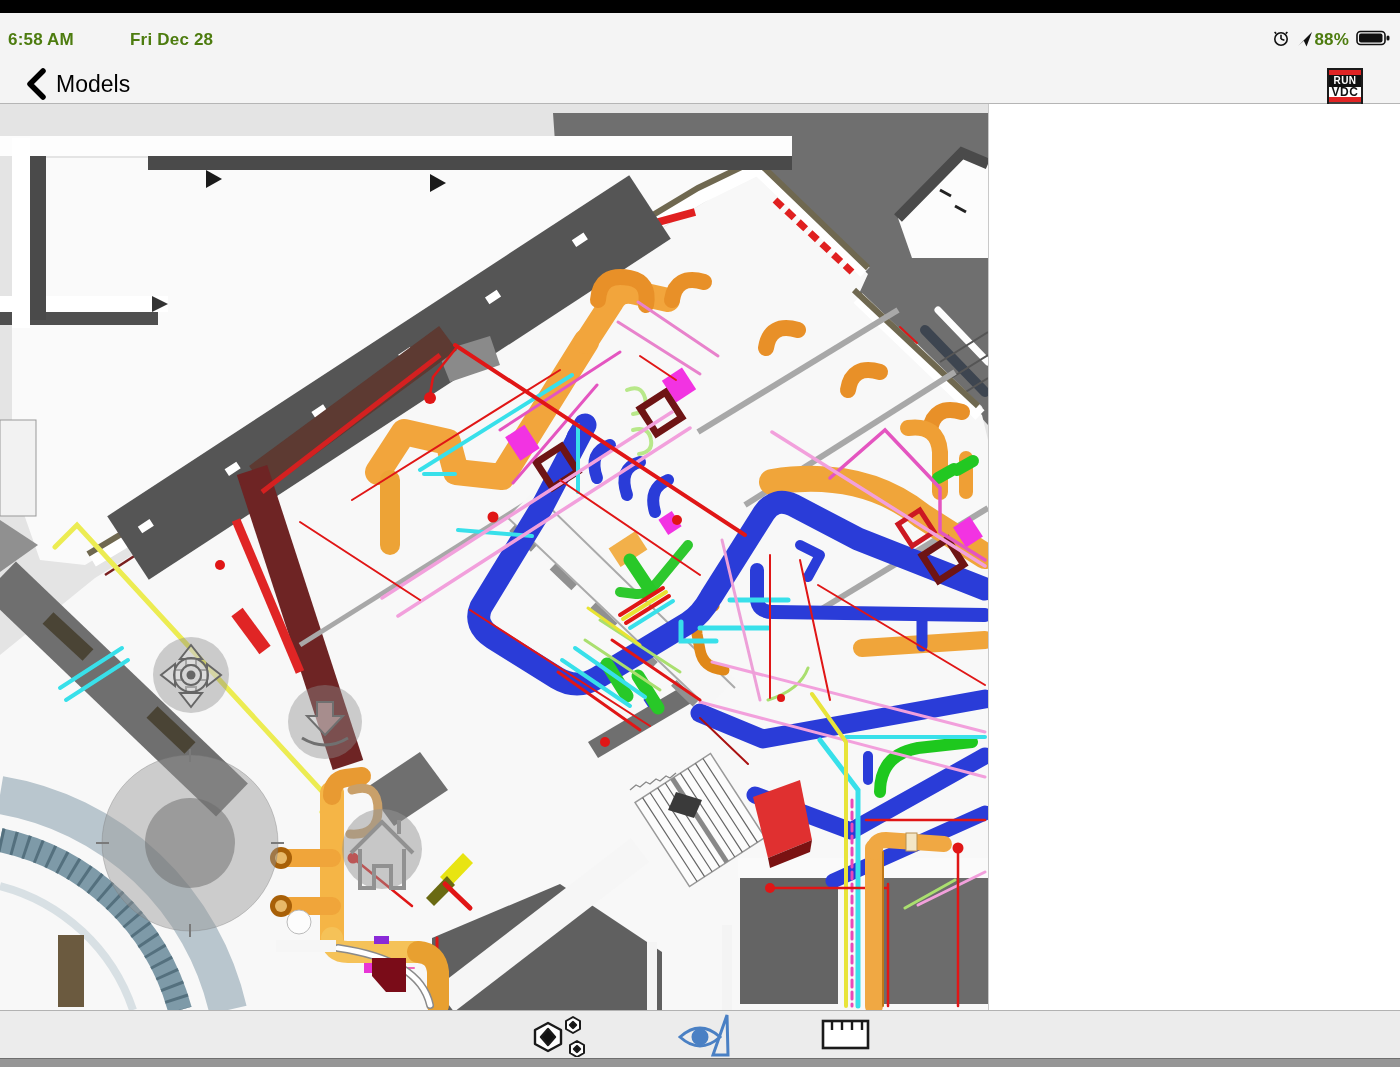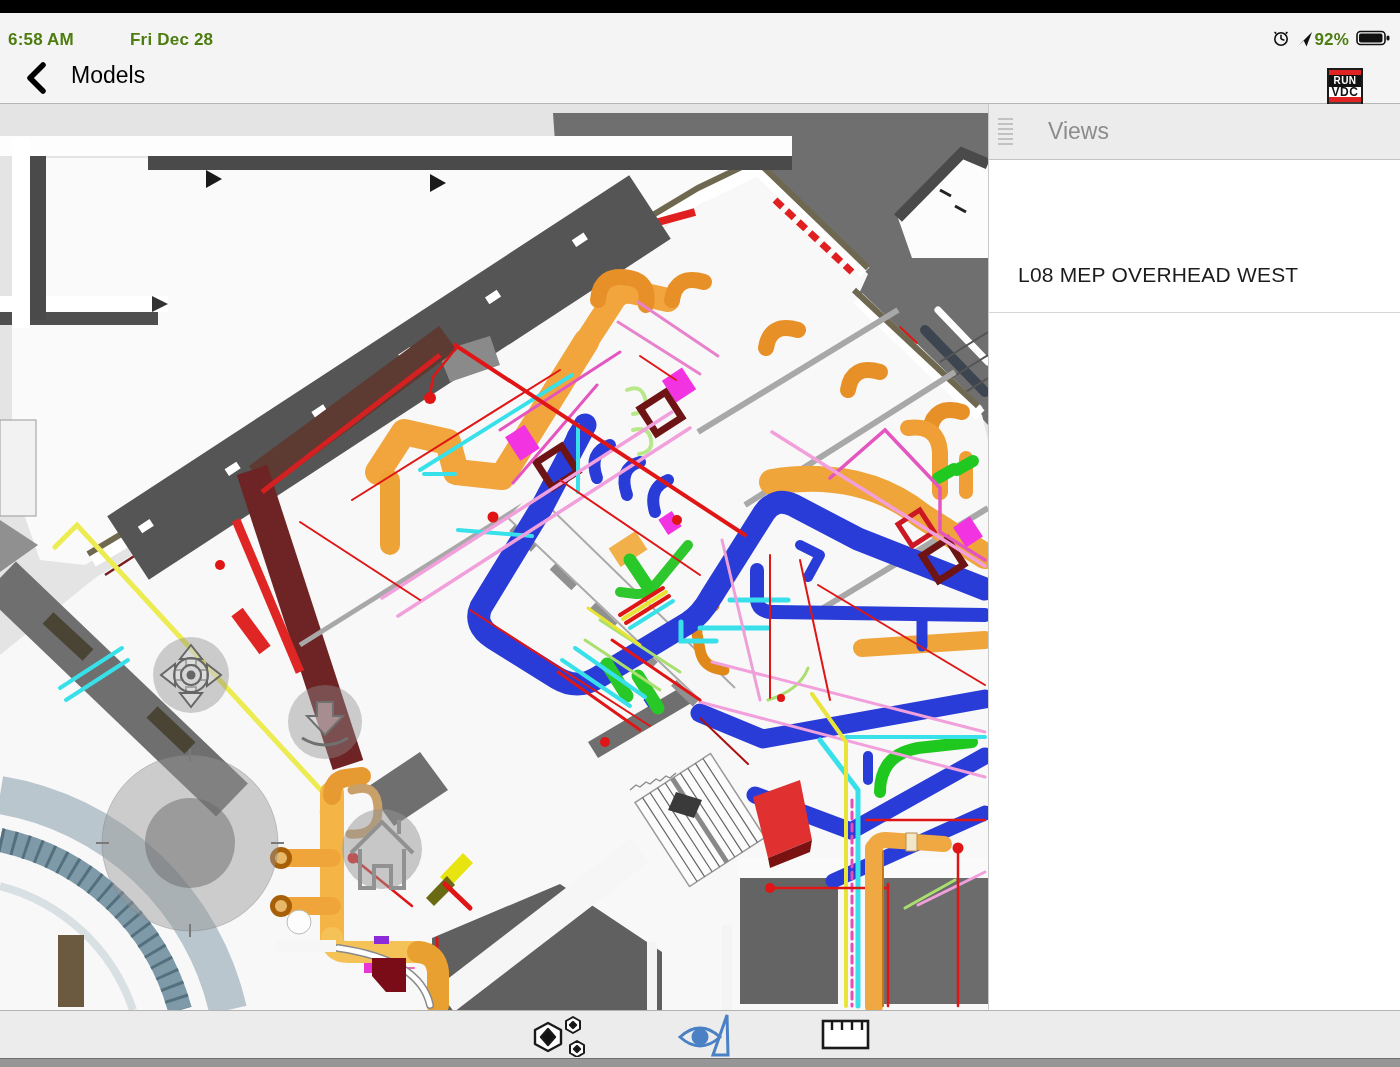--- a/index.html
+++ b/index.html
@@ -9,21 +9,21 @@
   .abs{position:absolute;}
   
   #top-black{left:0;top:0;width:1400px;height:13px;background:#000;}
   
   #chrome-top{left:0;top:13px;width:1400px;height:91px;background:#f4f4f4;
               border-bottom:1px solid #b5b5b5;box-sizing:border-box;}
   .status-text{font-size:17px;font-weight:700;color:#4d7c0f;letter-spacing:.2px;}
   #status-time{left:8px;top:17px;}
   #status-date{left:88px;top:17px;margin-left:42px;}
   #status-batt-pct{top:17px;right:51px;}
-  #nav-back{left:26px;top:49px;width:160px;height:44px;cursor:pointer;display:flex;gap:15px;}
+  #nav-back{left:26px;top:49px;width:160px;height:44px;cursor:pointer;display:flex;align-items:center;}
   #nav-back-label{font-size:23px;color:#000;margin-left:10px;}
   
   #logo{left:1327px;top:55px;width:36px;height:52px;border:2px solid #1a1a1a;background:#404040;box-sizing:border-box;}
   #logo .stripe{height:5px;background:#e02424;}
   #logo .band{height:12px;background:#111;color:#fff;font-size:10px;font-weight:800;
               text-align:center;line-height:12px;letter-spacing:.5px;}
   #logo .band2{height:10px;background:#fff;color:#111;font-size:12px;font-weight:800;
                text-align:center;line-height:10px;letter-spacing:.5px;}
   
   #sidebar{left:988px;top:104px;width:412px;height:906px;background:#fff;
@@ -57,21 +57,21 @@
   <svg class="abs" style="left:1272px;top:16px" width="50" height="20" viewBox="0 0 50 20">
     <g stroke="#111" fill="none" stroke-width="1.6">
       <circle cx="9" cy="10" r="6.2"></circle>
       <path d="M9,10 V5.8 M9,10 L12.4,11.2"></path>
       <path d="M4.2,4.6 L2.6,3 M13.8,4.6 L15.4,3"></path>
     </g>
     <g>
       <path d="M26,17 L40,3 L34.5,17.5 L31.8,11.8 Z" fill="#111"></path>
     </g>
   </svg>
-  <div class="abs status-text" id="status-batt-pct">92%</div>
+  <div class="abs status-text" id="status-batt-pct">88%</div>
   <svg class="abs" style="left:1356px;top:17px" width="36" height="18" viewBox="0 0 36 18">
     <rect x="1" y="1.5" width="28" height="13" rx="3.5" fill="none" stroke="#111" stroke-width="1.6"></rect>
     <rect x="3" y="3.5" width="23.5" height="9" rx="2" fill="#111"></rect>
     <rect x="30.5" y="5.5" width="3" height="5" rx="1.5" fill="#111"></rect>
   </svg>
 
   <div class="abs" id="nav-back">
     <svg width="20" height="32" viewBox="0 0 20 32">
       <path d="M17,3 L4,16 L17,29" fill="none" stroke="#000" stroke-width="5.5" stroke-linecap="round" stroke-linejoin="round"></path>
     </svg>
@@ -367,34 +367,20 @@
     <g stroke="#919191" stroke-width="4" fill="none">
       <path d="M351,853 L382,822 L413,853"></path>
       <path d="M360,849 V888 H374 V866 H391 V888 H404 V849"></path>
       <path d="M399,834 V820"></path>
     </g>
   </g>
 </svg>
 </div>
 
 <div class="abs" id="sidebar">
-  <div id="sidebar-header">
-    <span class="grip">
-        <i></i>
-        <i></i>
-        <i></i>
-        <i></i>
-        <i></i>
-        <i></i>
-      </span>
-    <span id="sidebar-title">Views</span>
-  </div>
-  <div class="view-row" id="view-row-1">
-    <span>L08 MEP OVERHEAD WEST</span>
-  </div>
 </div>
 
 <div class="abs" id="toolbar">
   <svg class="tbtn" style="left:528px;top:4px" width="64" height="42" viewBox="0 0 64 42">
     <g stroke="#1a1a1a" stroke-width="2.4" fill="#fff" stroke-linejoin="round">
       <polygon points="20,8 33,15 33,29 20,36 7,29 7,15"></polygon>
       <polygon points="20,14 27,22 20,30 13,22" fill="#111"></polygon>
       <polygon points="45,2 52,6 52,14 45,18 38,14 38,6" stroke-width="2"></polygon>
       <polygon points="45,7 48,10 45,13 42,10" fill="#111"></polygon>
       <polygon points="49,26 56,30 56,38 49,42 42,38 42,30" stroke-width="2"></polygon>

